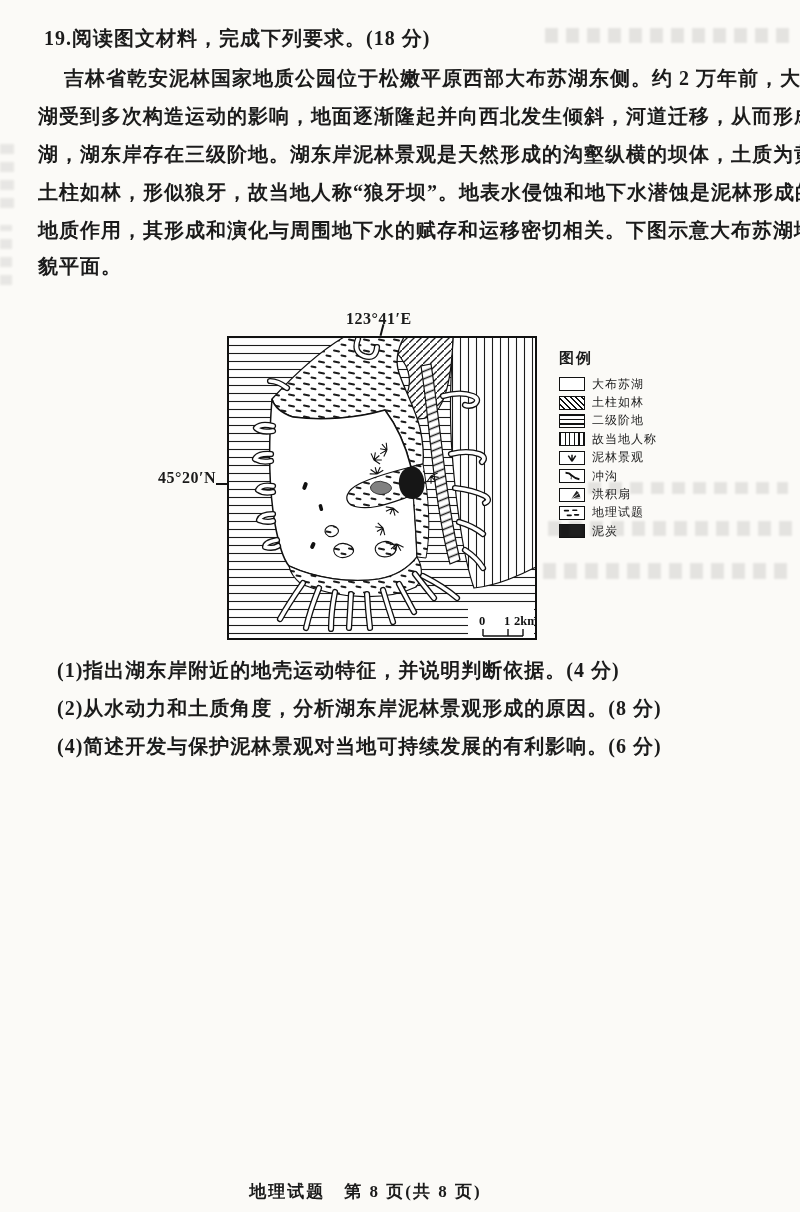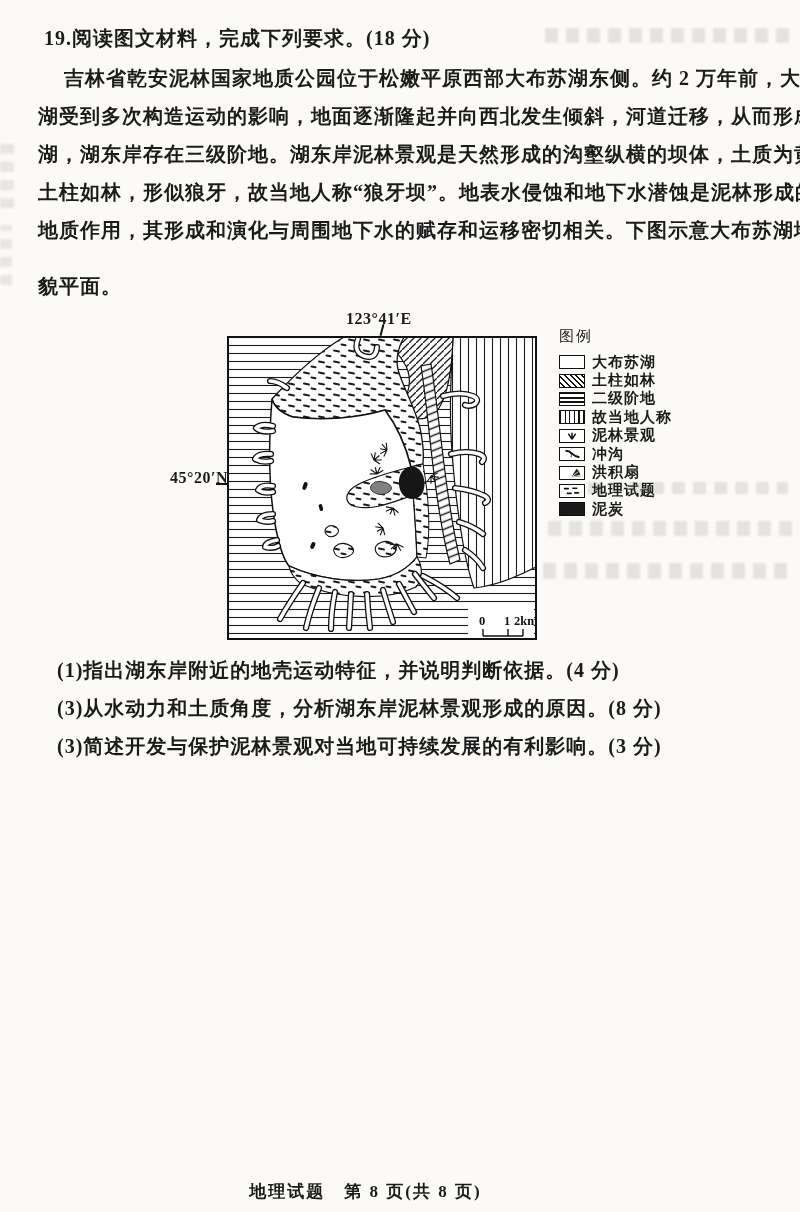--- a/index.html
+++ b/index.html
@@ -14,36 +14,36 @@
   .heading{left:44px;top:24px;}
   .pline{left:38px;}
   .pline.indent{left:64px;}
   .qline{left:57px;}
   .footer{left:0;top:1180px;width:731px;text-align:center;font-size:17px;font-weight:700;letter-spacing:2px;}
 
   
   .map-svg{left:227px;top:336px;width:310px;height:304px;}
   .map-label{font-size:16px;font-weight:700;letter-spacing:.5px;white-space:nowrap;}
   .lbl-lon{left:346px;top:310px;}
-  .lbl-lat{left:158px;top:469px;margin-left:12px;}
+  .lbl-lat{left:158px;top:469px;}
   .tick-lon{left:381px;top:324px;width:2px;height:12px;background:#111;transform:rotate(14deg);}
   .tick-lat{left:216px;top:483px;width:12px;height:2px;background:#111;}
 
   
   .legend{left:559px;top:327px;}
-  .lg-title{font-size:15px;font-weight:400;margin-bottom:7px;letter-spacing:2px;}
+  .lg-title{font-size:15px;font-weight:700;margin-bottom:7px;letter-spacing:2px;margin-top:22px;}
   .lg-row{display:flex;align-items:center;height:18.4px;}
   .lg-swatch{width:24px;height:12px;border:1.6px solid #111;background:#fff;box-sizing:content-box;
              margin-right:7px;overflow:hidden;flex:0 0 auto;position:relative;}
   .lg-swatch svg{position:absolute;left:0;top:0;width:100%;height:100%;}
   .sw-fill{position:absolute;inset:0;}
   .sw-h{background:repeating-linear-gradient(to bottom,#111 0 1.3px,transparent 1.3px 4.2px);}
   .sw-v{background:repeating-linear-gradient(to right,#111 0 1.3px,transparent 1.3px 4.6px);}
   .sw-diag{background:repeating-linear-gradient(45deg,transparent 0 2.6px,#111 2.6px 4.1px);}
-  .lg-label{font-size:15px;font-weight:700;letter-spacing:1px;white-space:nowrap;text-align:center;}
+  .lg-label{font-size:12px;font-weight:400;letter-spacing:1px;white-space:nowrap;text-align:center;}
 
   
   .gb{stroke:#111;stroke-width:6.2;fill:none;stroke-linecap:round;stroke-linejoin:round;}
   .gw{stroke:#fff;stroke-width:3.6;fill:none;stroke-linecap:round;stroke-linejoin:round;}
   .mtx{font-size:12.5px;font-weight:700;font-family:"Liberation Serif","DejaVu Serif",serif;fill:#111;}
 
   
   .ghost{opacity:.12;filter:blur(1.3px);pointer-events:none;
          background:repeating-linear-gradient(90deg,#444 0 13px,transparent 13px 21px);}
   .ghost-v{opacity:.10;filter:blur(1.2px);pointer-events:none;
@@ -52,21 +52,21 @@
 </head>
 <body>
 
 <div class="abs txt heading">19.阅读图文材料，完成下列要求。(18 分)</div>
 
 <div class="abs txt pline indent" style="top:64px">吉林省乾安泥林国家地质公园位于松嫩平原西部大布苏湖东侧。约 2 万年前，大布苏</div>
 <div class="abs txt pline" style="top:102px">湖受到多次构造运动的影响，地面逐渐隆起并向西北发生倾斜，河道迁移，从而形成了内陆</div>
 <div class="abs txt pline" style="top:140px">湖，湖东岸存在三级阶地。湖东岸泥林景观是天然形成的沟壑纵横的坝体，土质为黄土，其</div>
 <div class="abs txt pline" style="top:178px">土柱如林，形似狼牙，故当地人称“狼牙坝”。地表水侵蚀和地下水潜蚀是泥林形成的主要</div>
 <div class="abs txt pline" style="top:216px">地质作用，其形成和演化与周围地下水的赋存和运移密切相关。下图示意大布苏湖地质地</div>
-<div class="abs txt pline" style="top:272px">貌平面。</div>
+<div class="abs txt pline" style="top:252px">貌平面。</div>
 
 <div class="abs map-label lbl-lon">123°41′E</div>
 <div class="abs tick-lon"></div>
 <div class="abs map-label lbl-lat">45°20′N</div>
 <div class="abs tick-lat"></div>
 
 <svg class="abs map-svg" viewBox="0 0 310 304" xmlns="http://www.w3.org/2000/svg">
   <defs>
     <pattern id="ph" width="8" height="8" patternUnits="userSpaceOnUse">
       <rect width="8" height="8" fill="#fff"></rect>
@@ -261,22 +261,22 @@
       <div class="lg-row">
         <div class="lg-swatch">
           <div class="sw-fill" style="background:#1a1a1a"></div>
         </div>
         <span class="lg-label">泥炭</span>
       </div>
     </div>
 </div>
 
 <div class="abs txt qline" style="top:656px">(1)指出湖东岸附近的地壳运动特征，并说明判断依据。(4 分)</div>
-<div class="abs txt qline" style="top:694px">(3)从水动力和土质角度，分析湖东岸泥林景观形成的原因。(8 分)</div>
-<div class="abs txt qline" style="top:732px">(3)简述开发与保护泥林景观对当地可持续发展的有利影响。(3 分)</div>
+<div class="abs txt qline" style="top:694px">(2)从水动力和土质角度，分析湖东岸泥林景观形成的原因。(8 分)</div>
+<div class="abs txt qline" style="top:732px">(4)简述开发与保护泥林景观对当地可持续发展的有利影响。(6 分)</div>
 
 <div class="abs footer">地理试题　第 8 页(共 8 页)</div>
 
 <div class="abs ghost" style="left:545px;top:28px;width:250px;height:15px"></div>
 <div class="abs ghost" style="left:588px;top:482px;width:200px;height:12px"></div>
 <div class="abs ghost" style="left:548px;top:521px;width:244px;height:15px"></div>
 <div class="abs ghost" style="left:543px;top:563px;width:250px;height:16px"></div>
 <div class="abs ghost-v" style="left:0;top:138px;width:14px;height:70px"></div>
 <div class="abs ghost-v" style="left:0;top:225px;width:12px;height:60px"></div>
 

